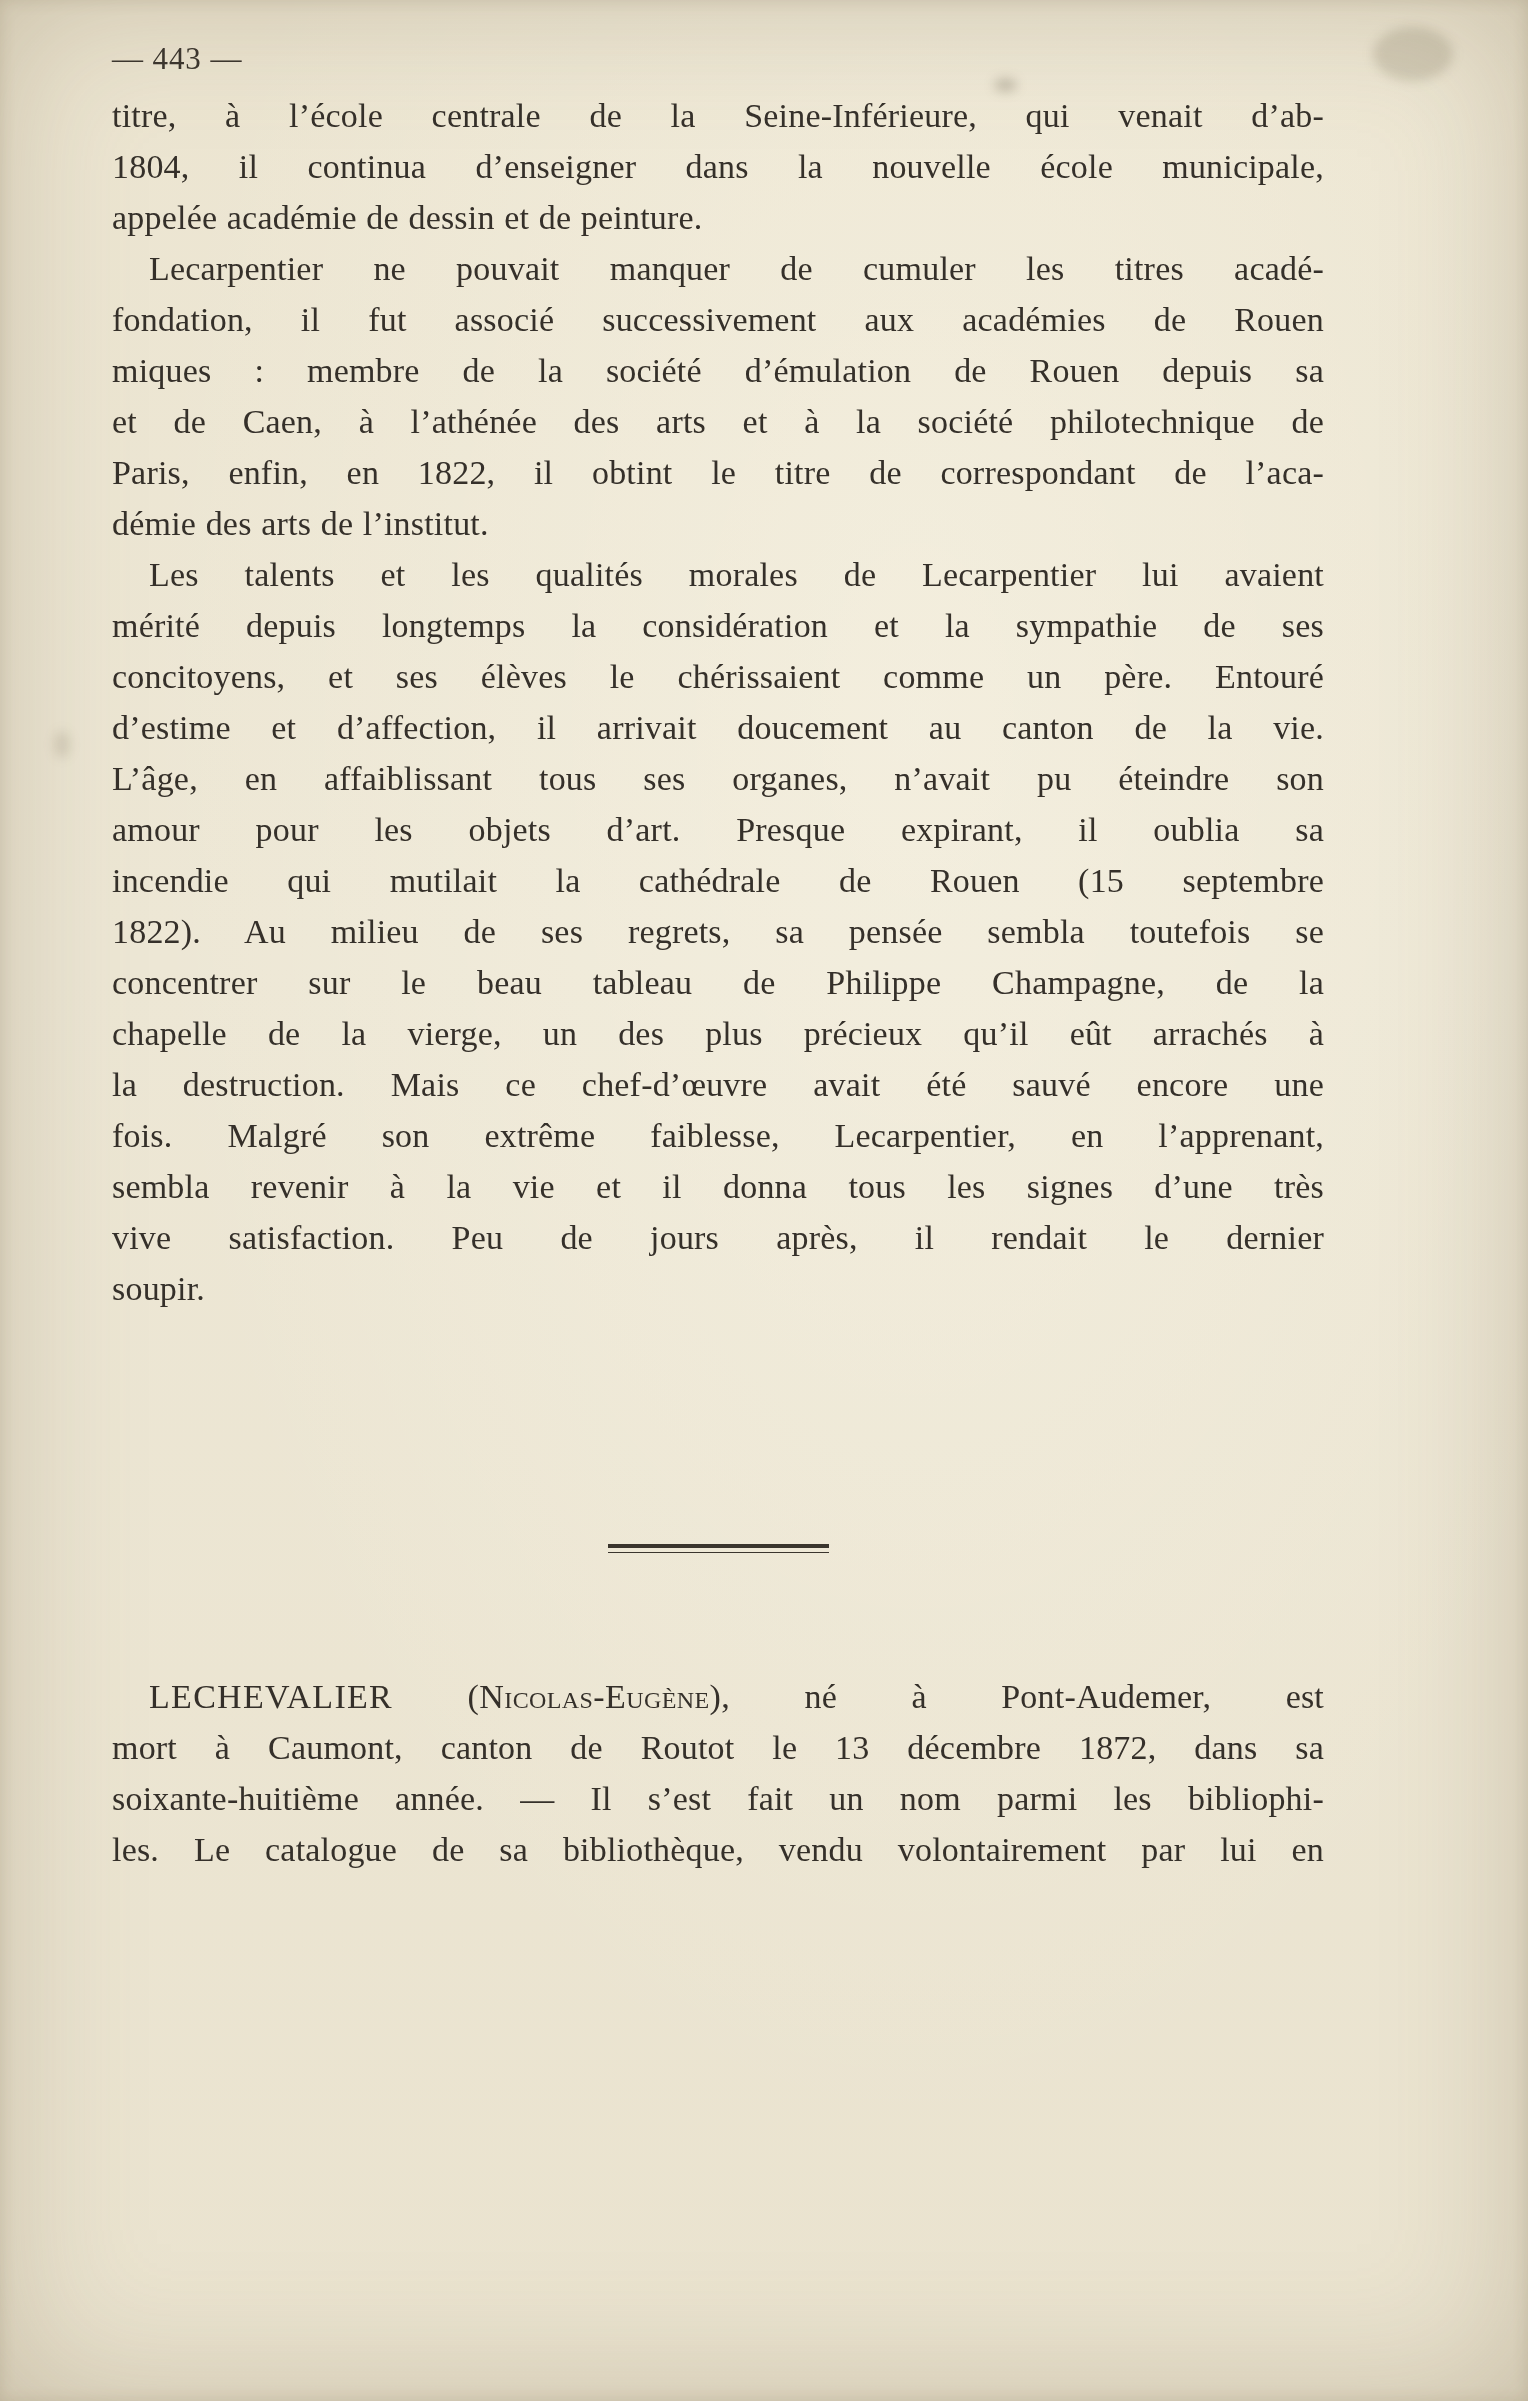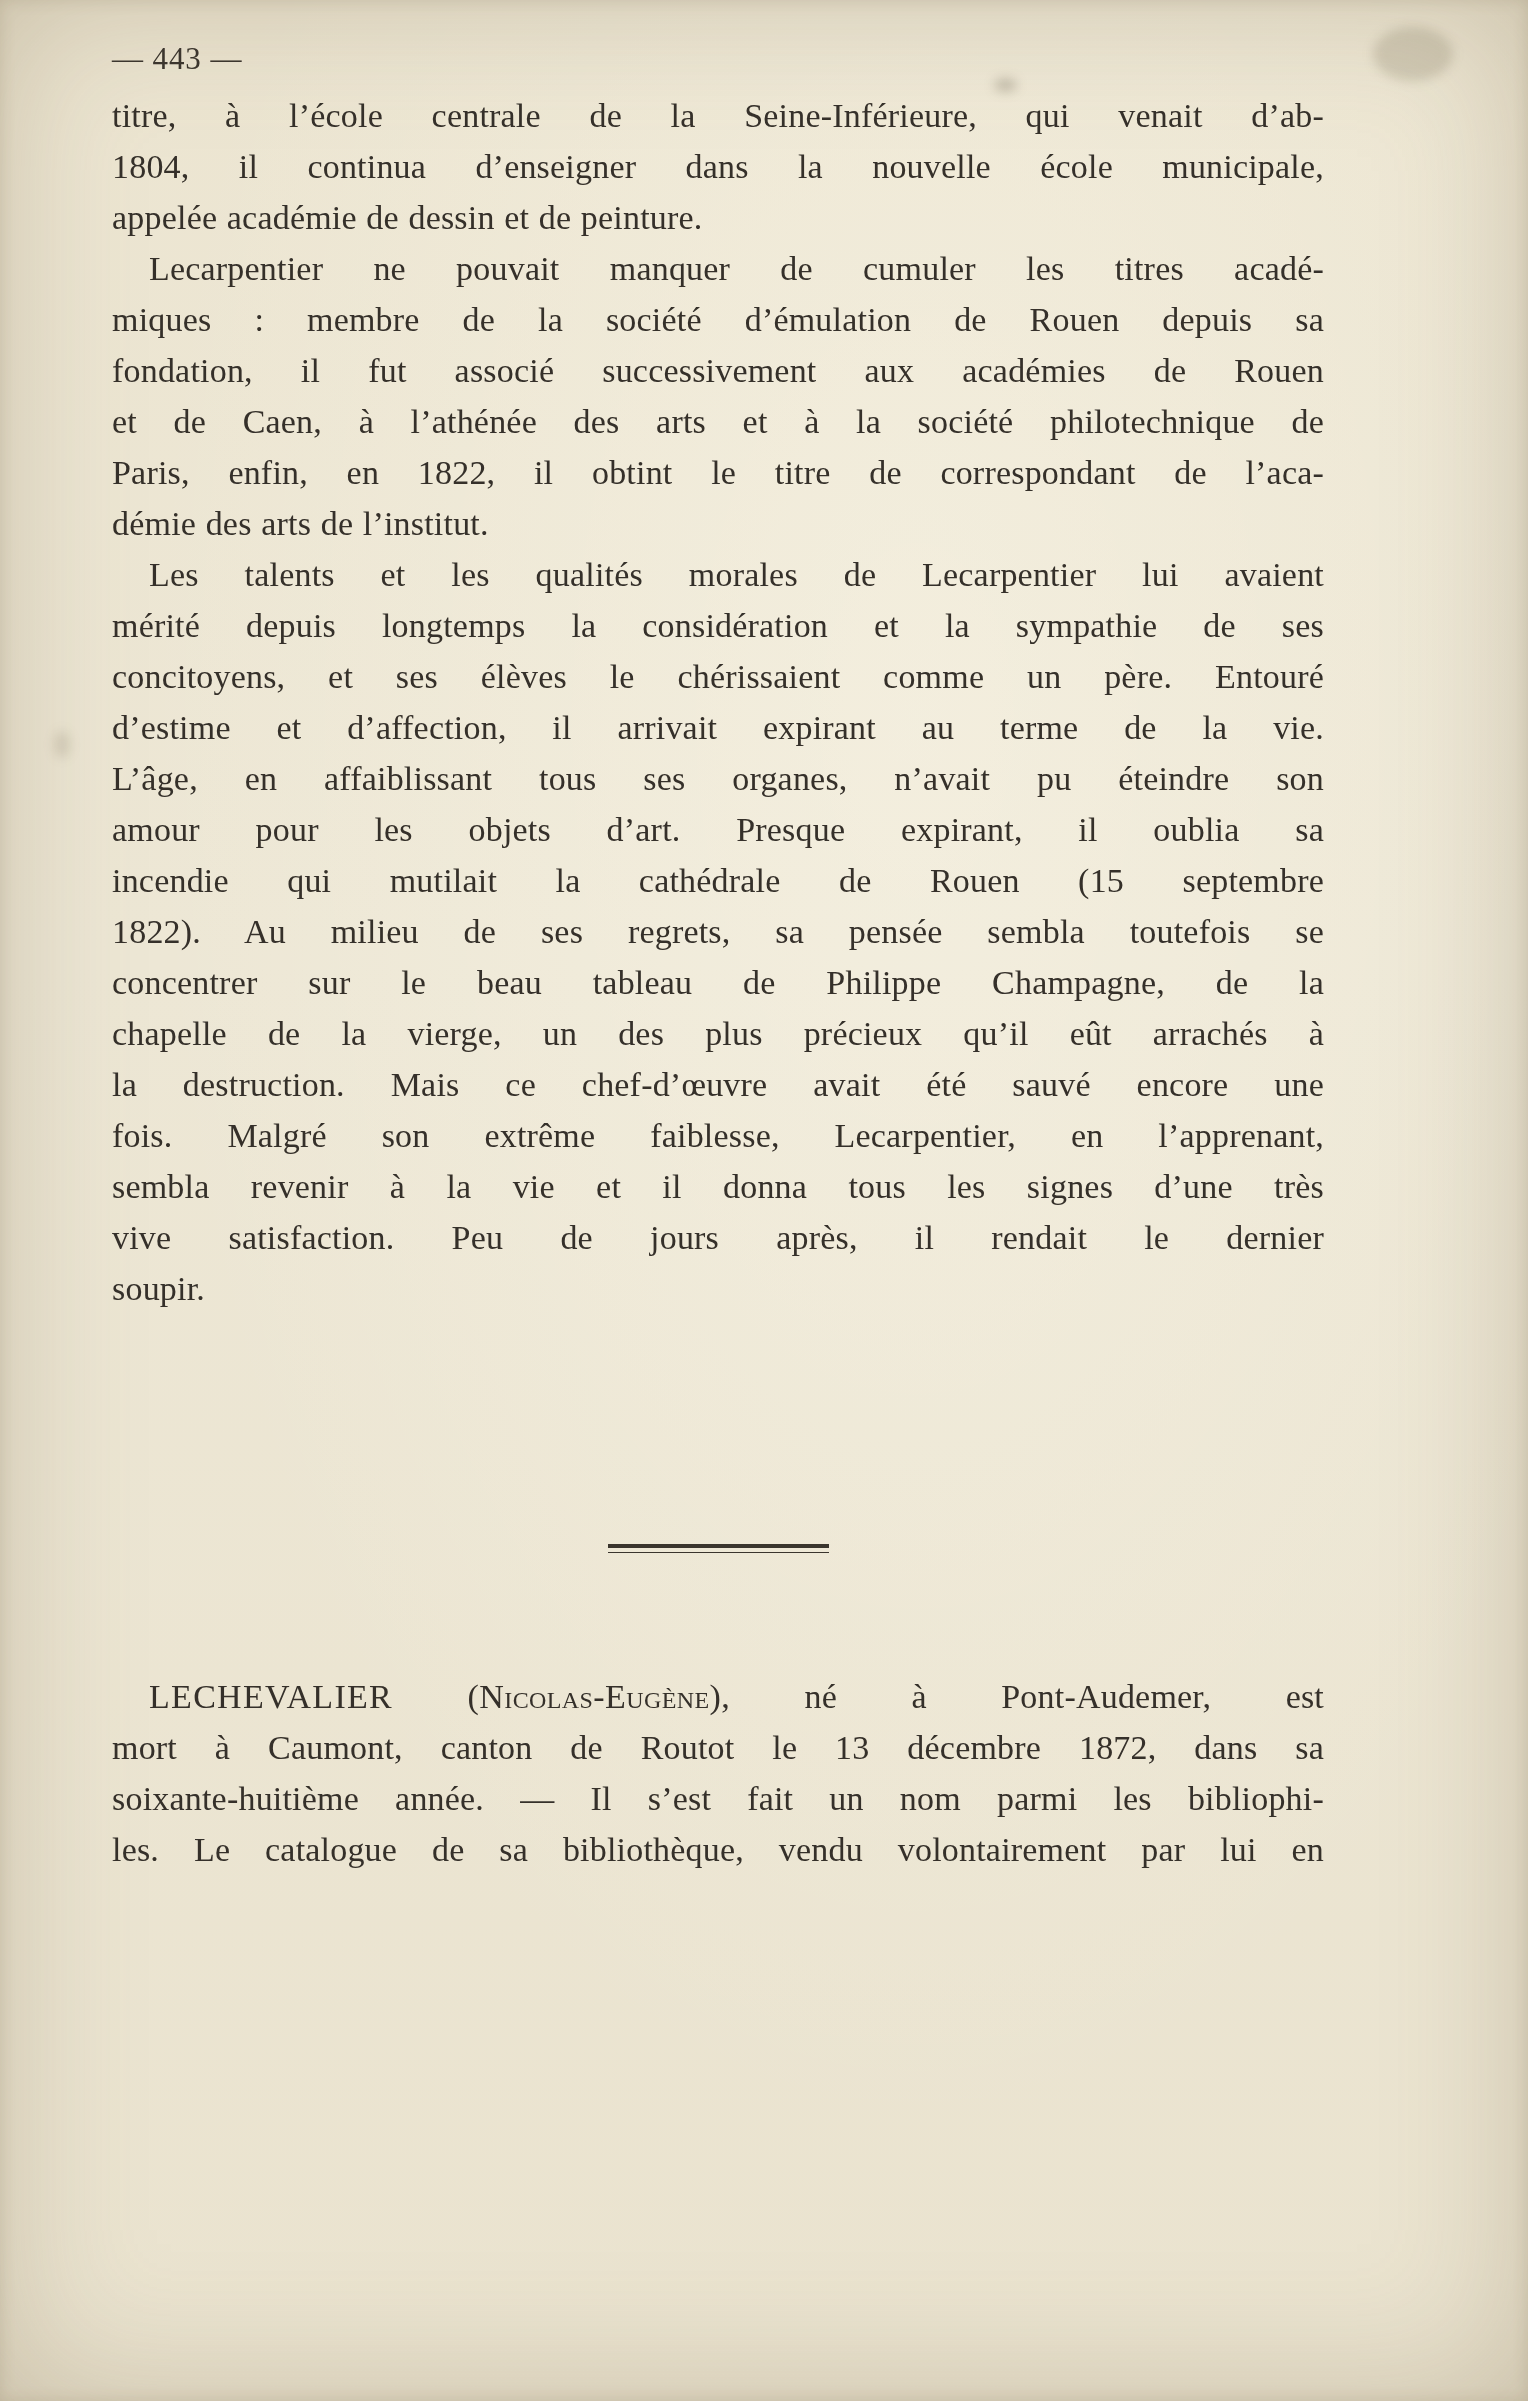--- a/index.html
+++ b/index.html
@@ -84,32 +84,32 @@
   <div class="textblock">
 
     <div class="paragraph">
       <div class="line">titre, à l’école centrale de la Seine-Inférieure, qui venait d’ab-</div>
       <div class="line">1804, il continua d’enseigner dans la nouvelle école municipale,</div>
       <div class="line last">appelée académie de dessin et de peinture.</div>
     </div>
 
     <div class="paragraph">
       <div class="line indent">Lecarpentier ne pouvait manquer de cumuler les titres acadé-</div>
+      <div class="line">fondation, il fut associé successivement aux académies de Rouen</div>
       <div class="line">miques : membre de la société d’émulation de Rouen depuis sa</div>
-      <div class="line">fondation, il fut associé successivement aux académies de Rouen</div>
       <div class="line">et de Caen, à l’athénée des arts et à la société philotechnique de</div>
       <div class="line">Paris, enfin, en 1822, il obtint le titre de correspondant de l’aca-</div>
       <div class="line last">démie des arts de l’institut.</div>
     </div>
 
     <div class="paragraph">
       <div class="line indent">Les talents et les qualités morales de Lecarpentier lui avaient</div>
       <div class="line">mérité depuis longtemps la considération et la sympathie de ses</div>
       <div class="line">concitoyens, et ses élèves le chérissaient comme un père. Entouré</div>
-      <div class="line">d’estime et d’affection, il arrivait expirant au terme de la vie.</div>
+      <div class="line">d’estime et d’affection, il arrivait doucement au canton de la vie.</div>
       <div class="line">L’âge, en affaiblissant tous ses organes, n’avait pu éteindre son</div>
       <div class="line">amour pour les objets d’art. Presque expirant, il oublia sa</div>
       <div class="line">incendie qui mutilait la cathédrale de Rouen (15 septembre</div>
       <div class="line">1822). Au milieu de ses regrets, sa pensée sembla toutefois se</div>
       <div class="line">concentrer sur le beau tableau de Philippe Champagne, de la</div>
       <div class="line">chapelle de la vierge, un des plus précieux qu’il eût arrachés à</div>
       <div class="line">la destruction. Mais ce chef-d’œuvre avait été sauvé encore une</div>
       <div class="line">fois. Malgré son extrême faiblesse, Lecarpentier, en l’apprenant,</div>
       <div class="line">sembla revenir à la vie et il donna tous les signes d’une très</div>
       <div class="line">vive satisfaction. Peu de jours après, il rendait le dernier</div>

